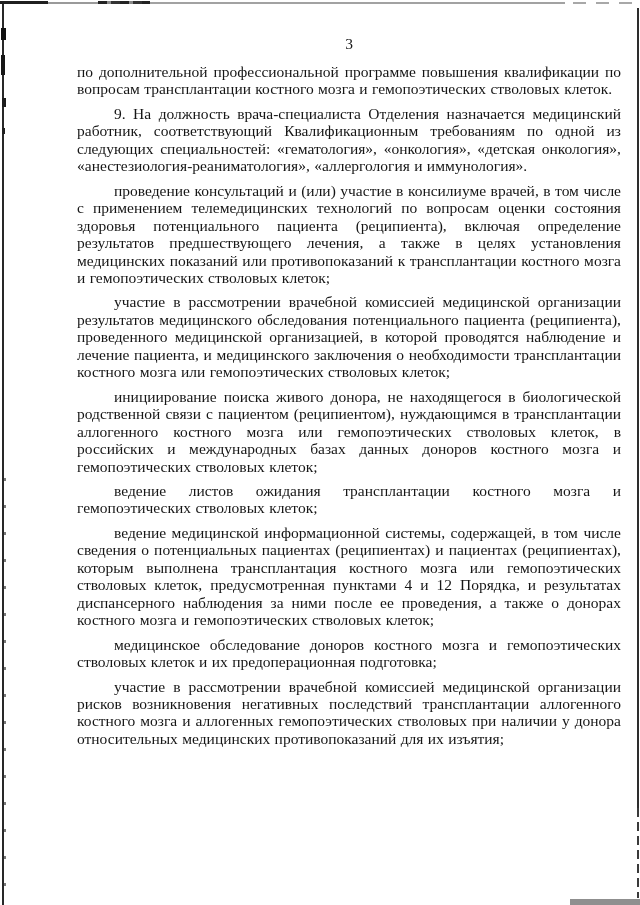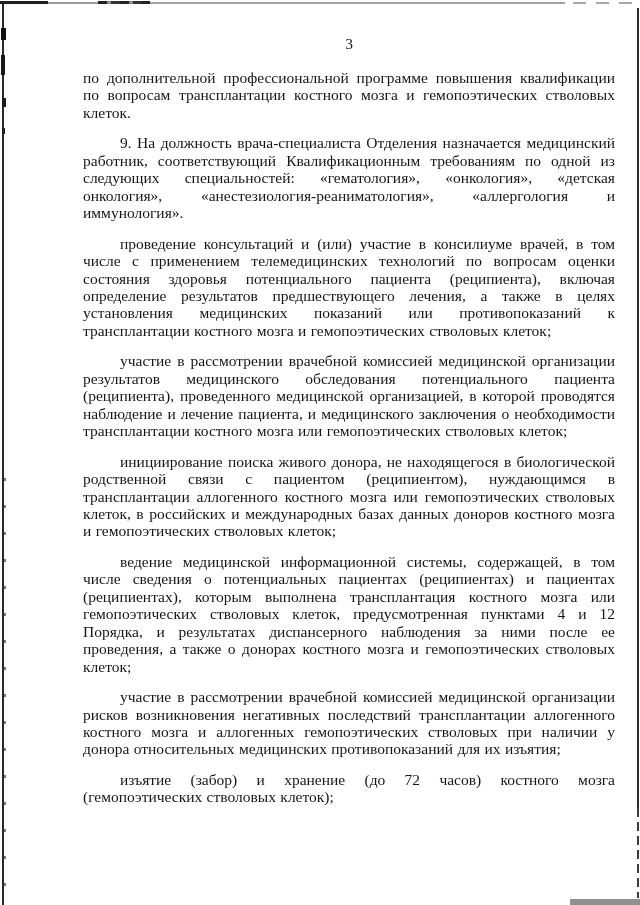--- a/index.html
+++ b/index.html
@@ -58,21 +58,21 @@
     font-size: 15.5px;
     line-height: 17px;
   }
   .doc-body {
     position: absolute; top: 56px; left: 70px; width: 558px;
     font-size: 15.5px;
     line-height: 17.45px;
     text-align: justify;
     word-spacing: 0.5px;
   }
-  .doc-body p { margin: 13px; padding: 0; }
+  .doc-body p { margin: 7px; padding: 0; }
   .doc-body p.indent { text-indent: 37px; }
 </style>
 </head>
 <body>
 
 <div class="scan-page">
 
   <div class="border-left"></div>
   <div class="blob-a"></div>
   <div class="blob-b"></div>
@@ -91,18 +91,19 @@
   <div class="bottom-bar"></div>
 
   <div class="page-number">3</div>
 
   <div class="doc-body">
     <p class="para">по дополнительной профессиональной программе повышения квалификации по вопросам трансплантации костного мозга и гемопоэтических стволовых клеток.</p>
     <p class="para indent">9. На должность врача-специалиста Отделения назначается медицинский работник, соответствующий Квалификационным требованиям по одной из следующих специальностей: «гематология», «онкология», «детская онкология», «анестезиология-реаниматология», «аллергология и иммунология».</p>
     <p class="para indent">проведение консультаций и (или) участие в консилиуме врачей, в том числе с применением телемедицинских технологий по вопросам оценки состояния здоровья потенциального пациента (реципиента), включая определение результатов предшествующего лечения, а также в целях установления медицинских показаний или противопоказаний к трансплантации костного мозга и гемопоэтических стволовых клеток;</p>
     <p class="para indent">участие в рассмотрении врачебной комиссией медицинской организации результатов медицинского обследования потенциального пациента (реципиента), проведенного медицинской организацией, в которой проводятся наблюдение и лечение пациента, и медицинского заключения о необходимости трансплантации костного мозга или гемопоэтических стволовых клеток;</p>
     <p class="para indent">инициирование поиска живого донора, не находящегося в биологической родственной связи с пациентом (реципиентом), нуждающимся в трансплантации аллогенного костного мозга или гемопоэтических стволовых клеток, в российских и международных базах данных доноров костного мозга и гемопоэтических стволовых клеток;</p>
+    <p class="para indent">ведение листов ожидания трансплантации костного мозга и гемопоэтических стволовых клеток;</p>
     <p class="para indent">ведение медицинской информационной системы, содержащей, в том числе сведения о потенциальных пациентах (реципиентах) и пациентах (реципиентах), которым выполнена трансплантация костного мозга или гемопоэтических стволовых клеток, предусмотренная пунктами 4 и 12 Порядка, и результатах диспансерного наблюдения за ними после ее проведения, а также о донорах костного мозга и гемопоэтических стволовых клеток;</p>
+    <p class="para indent">медицинское обследование доноров костного мозга и гемопоэтических стволовых клеток и их предоперационная подготовка;</p>
     <p class="para indent">участие в рассмотрении врачебной комиссией медицинской организации рисков возникновения негативных последствий трансплантации аллогенного костного мозга и аллогенных гемопоэтических стволовых при наличии у донора относительных медицинских противопоказаний для их изъятия;</p>
-    <p class="para indent">изъятие (забор) и хранение (до 72 часов) костного мозга (гемопоэтических стволовых клеток);</p>
   </div>
 
 </div>
 
 </body></html>

